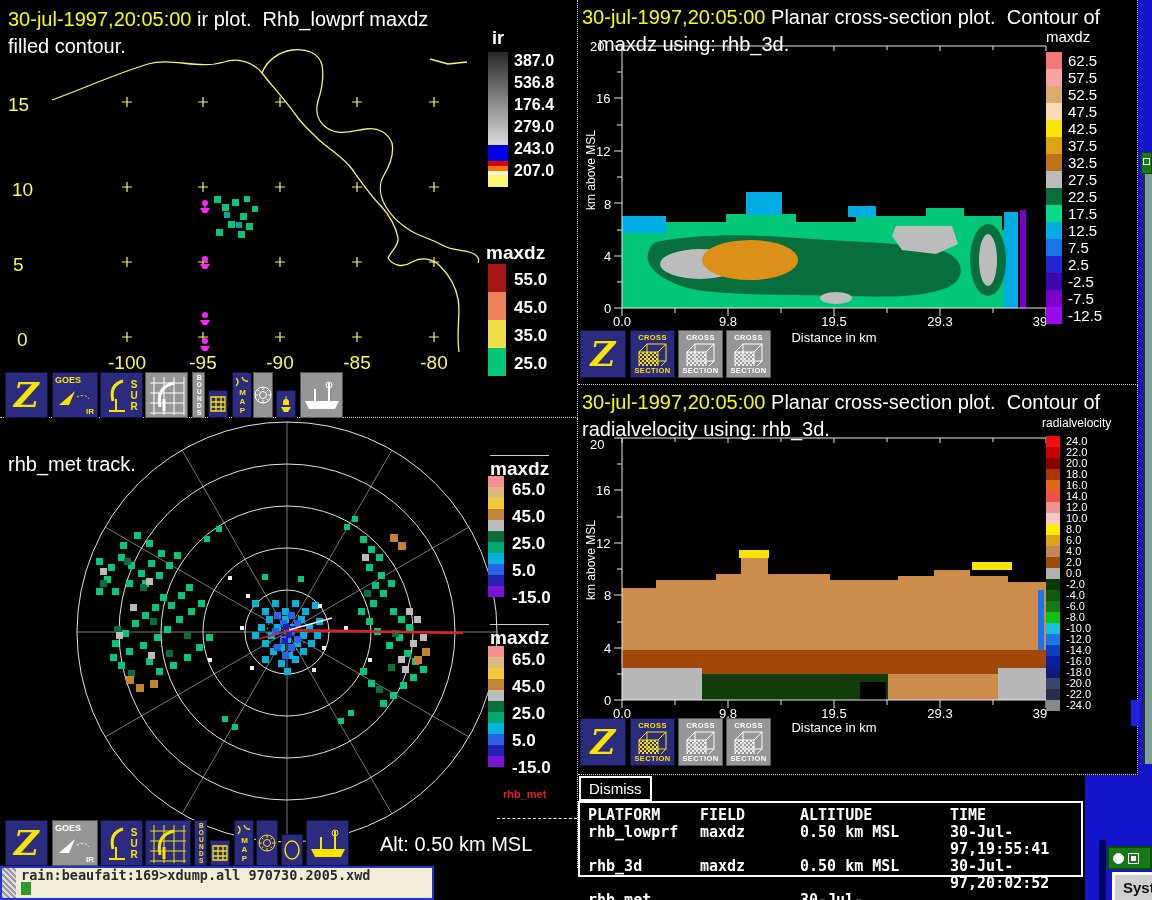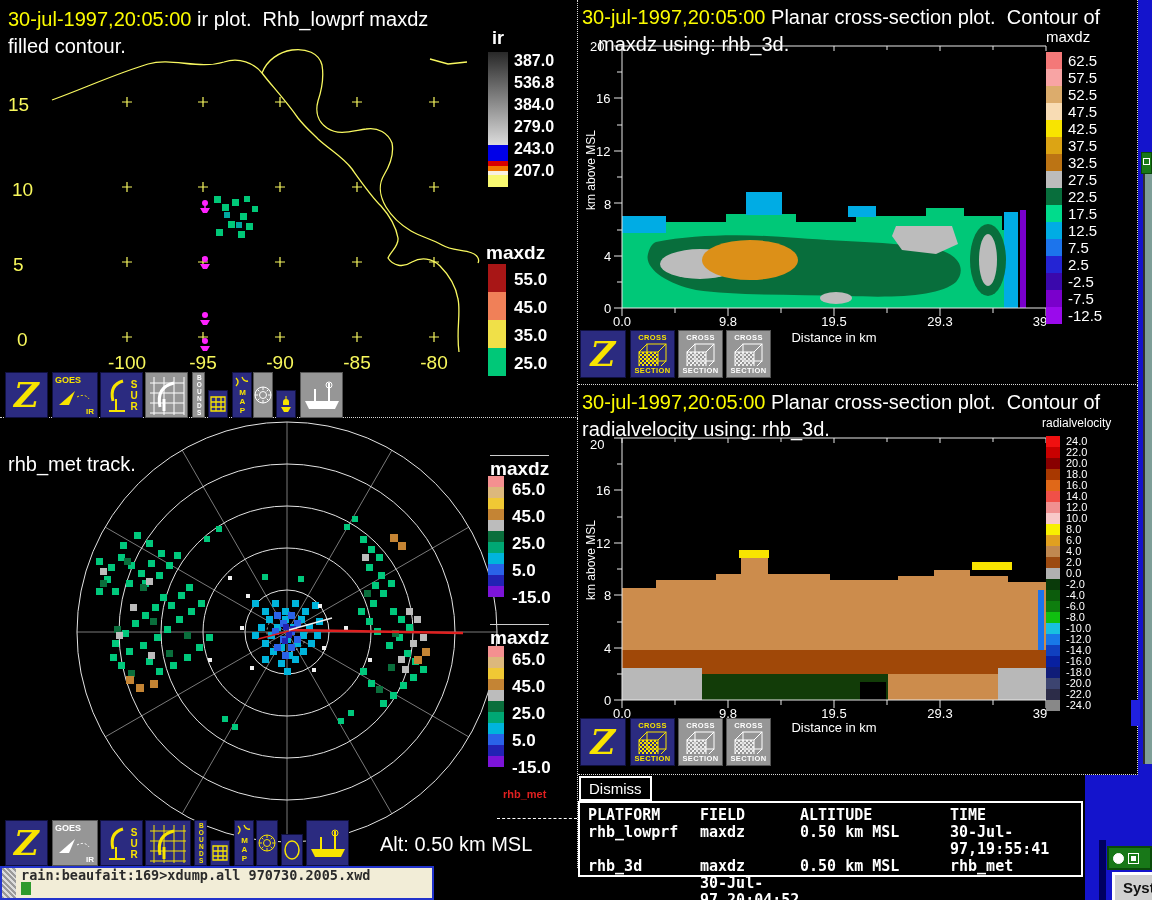--- a/index.html
+++ b/index.html
@@ -120,21 +120,21 @@
     <div style="height:93px;background:linear-gradient(#282828,#DCDCDC)"></div>
     <div style="height: 16px; background: rgb(0, 0, 232);"></div>
     <div style="height: 5px; background: rgb(216, 0, 0);"></div>
     <div style="height: 5px; background: rgb(240, 120, 0);"></div>
     <div style="height: 4px; background: rgb(248, 240, 224);"></div>
     <div style="height: 12px; background: rgb(248, 248, 112);"></div>
   </div>
   <div class="cbticks" style="left:514px;top:50px;font-size:16px;line-height:22px">
     <div>387.0</div>
       <div>536.8</div>
-    <div>384.0</div>
+    <div>176.4</div>
       <div>279.0</div>
     <div>243.0</div>
       <div>207.0</div>
   </div>
 
   <div class="cbl" style="left:486px;top:242px;font-size:19px">maxdz</div>
   <div class="cbbar" style="left:488px;top:264px;width:18px;height:112px">
     <div class="seg" style="background: rgb(168, 22, 22);"></div>
     <div class="seg" style="background: rgb(240, 128, 88);"></div>
     <div class="seg" style="background: rgb(240, 224, 72);"></div>
@@ -769,20 +769,21 @@
     <div>FIELD</div>
     <div>ALTITUDE</div>
     <div>TIME</div>
     <div>rhb_lowprf</div>
     <div>maxdz</div>
     <div>0.50 km MSL</div>
     <div>30-Jul-97,19:55:41</div>
     <div>rhb_3d</div>
     <div>maxdz</div>
     <div>0.50 km MSL</div>
+    <div>30-Jul-97,20:02:52</div>
     <div>rhb_met</div>
     <div></div>
     <div>30-Jul-97,20:04:52</div>
     <div></div>
   </div>
 </div>
 
 <div class="abs" style="left:0;top:866px;width:434px;height:34px;background:#F2EDD7;border:2px solid #2233CC;display:flex">
   <div class="stip" style="width:14px;height:100%"></div>
   <div class="mono" style="flex:1;color:#2b2b2b;font-size:13.5px;font-weight:bold;line-height:14px;padding-left:5px;overflow:hidden">

